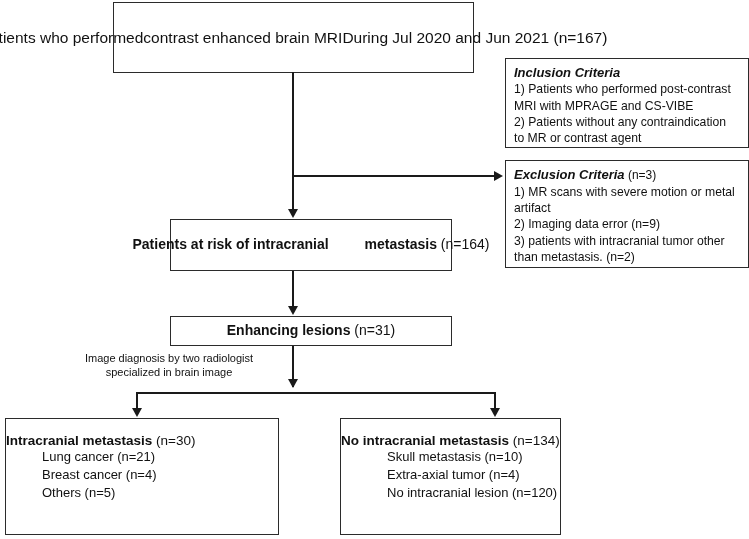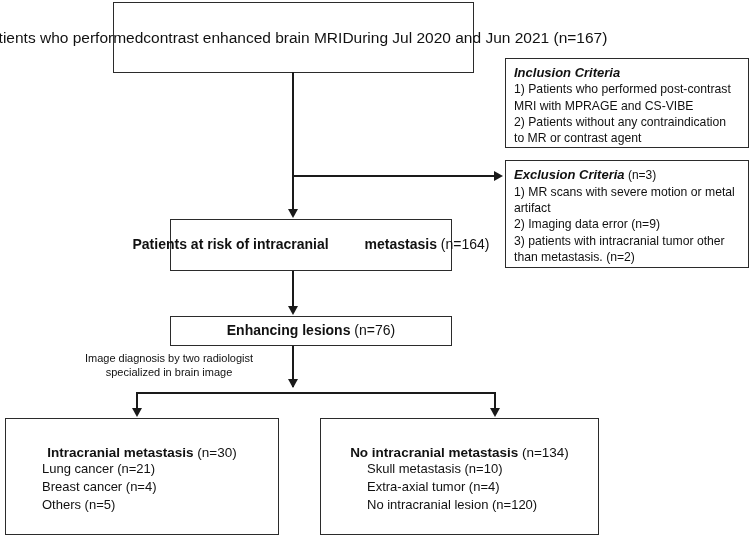--- a/index.html
+++ b/index.html
@@ -53,26 +53,25 @@
   .crit p { margin: 0; }
 
   
   #box-risk { left: 170px; top: 219px; width: 282px; height: 52px; font-size: 14px; gap: 36px; }
   #box-risk .ln { font-size: 14px; }
   #box-enh { left: 170px; top: 316px; width: 282px; height: 30px; font-size: 14px; }
   #box-enh .ln { font-size: 14px; }
 
   
   #box-im { left: 5px; top: 418px; width: 274px; height: 117px; }
-  #box-nim { left: 320px; top: 418px; width: 279px; height: 117px; }
+  #box-nim { left: 340px; top: 418px; width: 221px; height: 117px; }
   .leafbox { padding: 0; }
   .leaf-title {
-    text-align: center;
     font-size: 13.5px;
-    margin-top: 26px;
+    margin-top: 14px;
   }
   .leaf-list {
     padding-left: 36px;
     font-size: 13px;
     line-height: 1.37;
   }
   #box-nim .leaf-list { padding-left: 46px; }
   .leaf-list div { white-space: nowrap; }
 
   
@@ -136,21 +135,21 @@
     <p>3) patients with intracranial tumor other</p>
     <p>than metastasis. (n=2)</p>
   </div>
 
   <div class="box box-center" id="box-risk">
     <div class="ln b">Patients at risk of intracranial</div>
     <div class="ln"><span class="b">metastasis</span><span> (n=164)</span></div>
   </div>
 
   <div class="box box-center" id="box-enh">
-    <div class="ln"><span class="b">Enhancing lesions</span><span> (n=76)</span></div>
+    <div class="ln"><span class="b">Enhancing lesions</span><span> (n=31)</span></div>
   </div>
 
   <div id="annot">
     <div>Image diagnosis by two radiologist</div>
     <div>specialized in brain image</div>
   </div>
 
   <div class="box leafbox" id="box-im">
     <div class="leaf-title"><span class="b">Intracranial metastasis</span><span> (n=30)</span></div>
     <div class="leaf-list">

